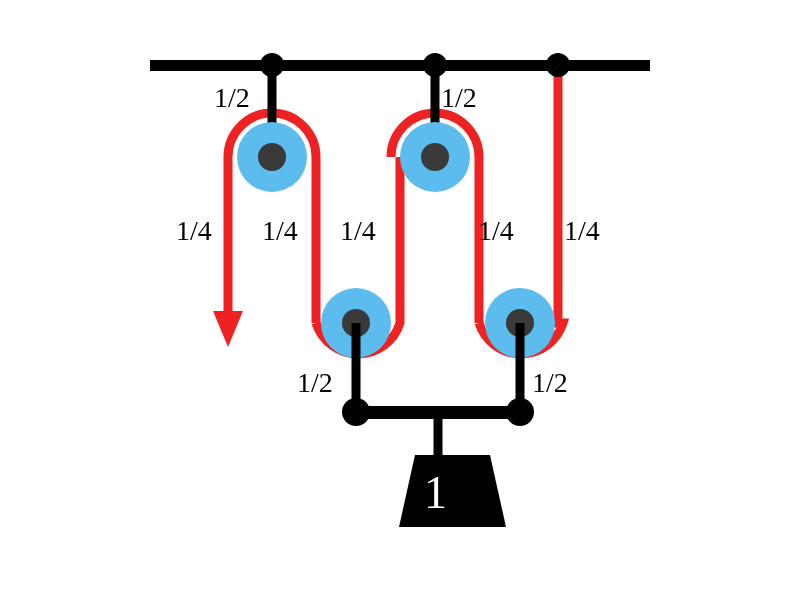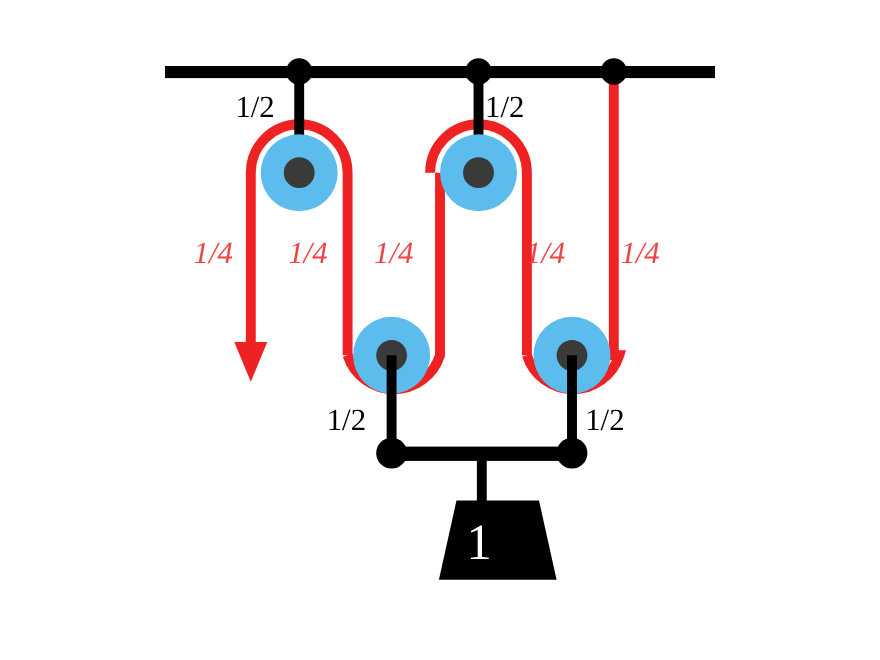--- a/index.html
+++ b/index.html
@@ -38,21 +38,21 @@
   }
   .lbl {
     position: absolute;
     font-family: "Liberation Serif", serif;
     font-size: 28px;
     line-height: 1;
     white-space: nowrap;
     user-select: none;
   }
   .lbl-black { color: #000000; }
-  .lbl-red   { color: #ef4444; font-style: italic; }
+  .lbl-red   { color: #000000; }
   .lbl-weight {
     color: #ffffff;
     font-size: 46px;
   }
 </style>
 </head>
 <body>
 
 <div id="stage">
 

